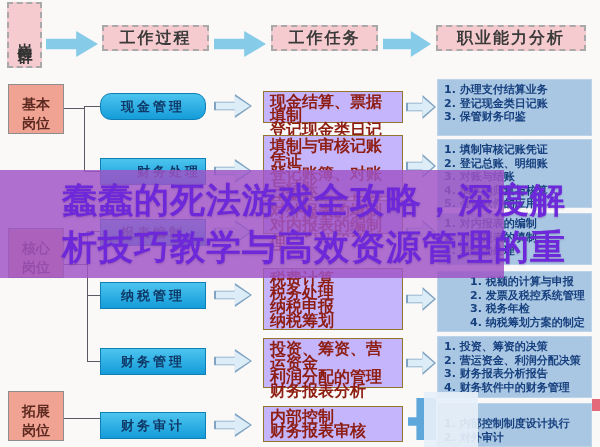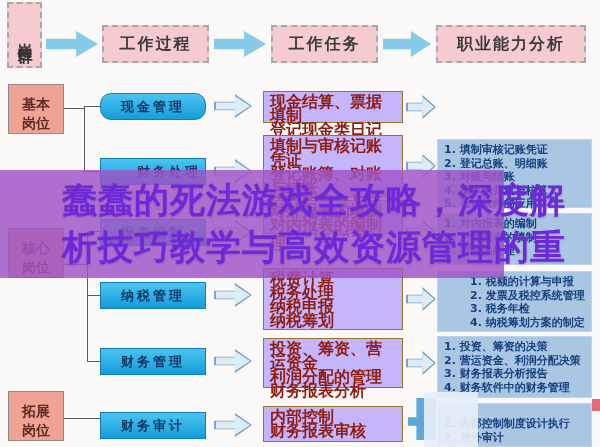--- a/index.html
+++ b/index.html
@@ -11,21 +11,21 @@
   }
   
   .hdr-group {
     position:absolute; left:7px; top:2px; width:35px; height:66px;
     background:#f6cbcf; border:2px dashed #a9a9a9; color:#333;
     font-size:15px; font-weight:bold;
     writing-mode:vertical-rl; text-orientation:upright;
     display:flex; align-items:center; justify-content:center; letter-spacing:3px;
   }
   .hdrbox {
-    position:absolute; top:25px; height:38px;
+    position:absolute; top:25px; height:26px;
     background:#f6cbcf; border:2px dashed #a9a9a9; color:#3a3a3a;
     font-weight:bold; font-size:16px; letter-spacing:2px;
     display:flex; align-items:center; justify-content:center;
   }
   .arrow-solid {
     position:absolute; background:#86cbe8;
     clip-path:polygon(0 30%,58% 30%,58% 0,100% 50%,58% 100%,58% 70%,0 70%);
   }
   .arrow-outline { position:absolute; background:#7fa3c0;
     clip-path:polygon(0 32%,55% 32%,55% 0,100% 50%,55% 100%,55% 68%,0 68%); }
@@ -183,20 +183,25 @@
       <div class="fill"></div>
     </div>
   <div class="arrow-outline" style="left:406px;top:287px;width:30px;height:24px;">
       <div class="fill"></div>
     </div>
   <div class="arrow-outline" style="left:406px;top:351px;width:30px;height:24px;">
       <div class="fill"></div>
     </div>
   <div class="arrow-block" style="left:408px;top:398px;width:28px;height:42px;"></div>
 
+  <div class="box4" style="top:79px;height:57px;">
+    <div>1. 办理支付结算业务</div>
+    <div>2. 登记现金类日记账</div>
+    <div>3. 保管财务印鉴</div>
+  </div>
   <div class="box4" style="top:139px;height:69px;">
     <div>1. 填制审核记账凭证</div>
     <div>2. 登记总账、明细账</div>
     <div>3. 对账与结账</div>
     <div>4. 成本的归集与核算</div>
     <div>5. 会计软件的应用</div>
   </div>
   <div class="box4" style="top:213px;height:52px;">
     <div>1. 对内报表的编制</div>
     <div>2. 对外报表的填制</div>

